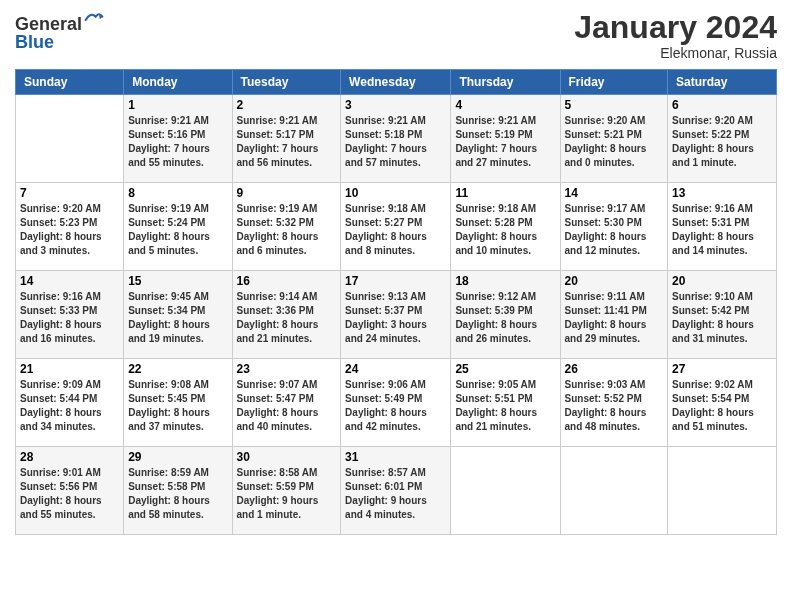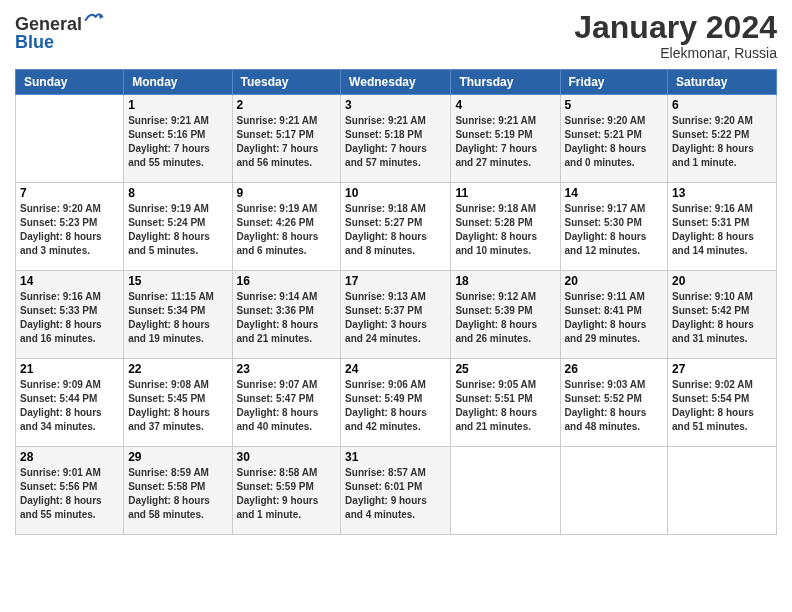--- a/index.html
+++ b/index.html
@@ -195,21 +195,21 @@
           <div class="day-info">
             <span>Sunrise: 9:19 AM</span><br>
             <span>Sunset: 5:24 PM</span><br>
             <span>Daylight: 8 hours and 5 minutes.</span>
           </div>
           </td>
           <td>
           <span class="day-num">9</span>
           <div class="day-info">
             <span>Sunrise: 9:19 AM</span><br>
-            <span>Sunset: 4:26 PM</span><br>
+            <span>Sunset: 5:32 PM</span><br>
             <span>Daylight: 8 hours and 6 minutes.</span>
           </div>
           </td>
           <td>
           <span class="day-num">10</span>
           <div class="day-info">
             <span>Sunrise: 9:18 AM</span><br>
             <span>Sunset: 5:27 PM</span><br>
             <span>Daylight: 8 hours and 8 minutes.</span>
           </div>
@@ -244,21 +244,21 @@
           <span class="day-num">14</span>
           <div class="day-info">
             <span>Sunrise: 9:16 AM</span><br>
             <span>Sunset: 5:33 PM</span><br>
             <span>Daylight: 8 hours and 16 minutes.</span>
           </div>
           </td>
           <td>
           <span class="day-num">15</span>
           <div class="day-info">
-            <span>Sunrise: 11:15 AM</span><br>
+            <span>Sunrise: 9:45 AM</span><br>
             <span>Sunset: 5:34 PM</span><br>
             <span>Daylight: 8 hours and 19 minutes.</span>
           </div>
           </td>
           <td>
           <span class="day-num">16</span>
           <div class="day-info">
             <span>Sunrise: 9:14 AM</span><br>
             <span>Sunset: 3:36 PM</span><br>
             <span>Daylight: 8 hours and 21 minutes.</span>
@@ -277,21 +277,21 @@
           <div class="day-info">
             <span>Sunrise: 9:12 AM</span><br>
             <span>Sunset: 5:39 PM</span><br>
             <span>Daylight: 8 hours and 26 minutes.</span>
           </div>
           </td>
           <td>
           <span class="day-num">20</span>
           <div class="day-info">
             <span>Sunrise: 9:11 AM</span><br>
-            <span>Sunset: 8:41 PM</span><br>
+            <span>Sunset: 11:41 PM</span><br>
             <span>Daylight: 8 hours and 29 minutes.</span>
           </div>
           </td>
           <td>
           <span class="day-num">20</span>
           <div class="day-info">
             <span>Sunrise: 9:10 AM</span><br>
             <span>Sunset: 5:42 PM</span><br>
             <span>Daylight: 8 hours and 31 minutes.</span>
           </div>

